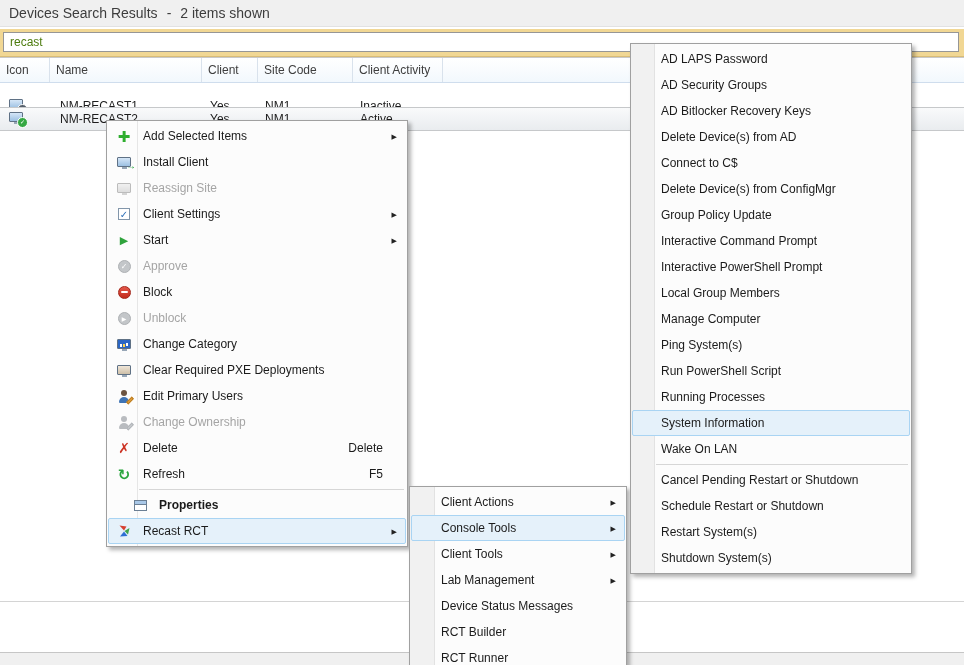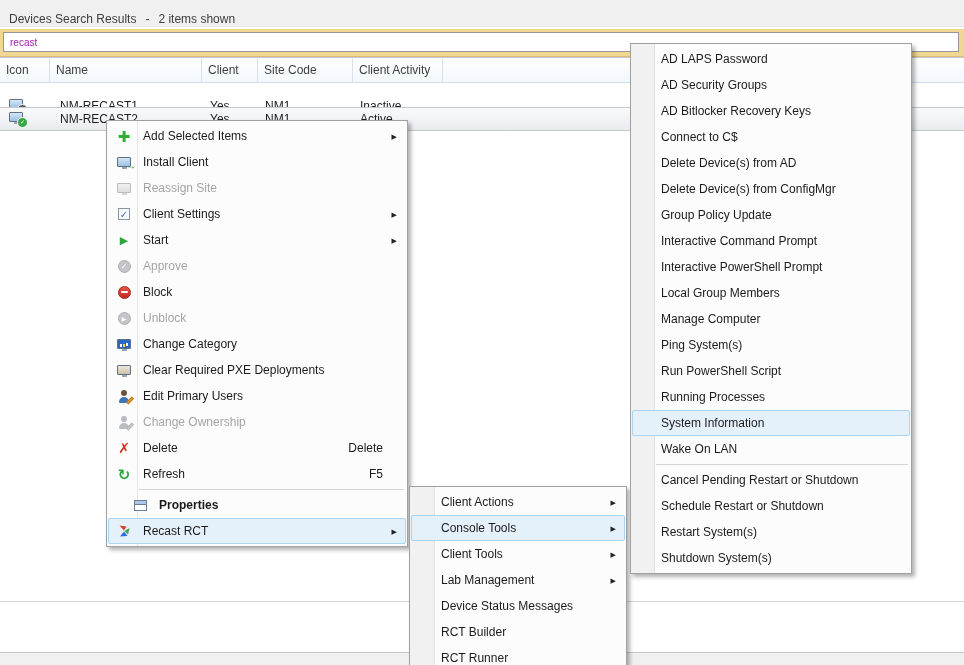--- a/index.html
+++ b/index.html
@@ -2,28 +2,28 @@
 <html><head>
 <meta charset="utf-8">
 <style>
   html,body{margin:0;padding:0;background:#fff;}
   .screen{
     position:relative;width:964px;height:665px;overflow:hidden;background:#fff;
     font-family:"Liberation Sans","DejaVu Sans",sans-serif;font-size:12px;color:#222;
   }
   
   .titlebar{position:absolute;left:0;top:0;width:964px;height:27px;background:#f0f0f0;
-    border-bottom:1px solid #e2e2e2;display:flex;align-items:flex-end;padding-left:9px;box-sizing:border-box;
-    color:#3d3d3d;font-size:12px;}
+    border-bottom:1px solid #e2e2e2;display:flex;align-items:center;padding-left:9px;box-sizing:border-box;
+    color:#3d3d3d;font-size:14px;}
   .titlebar .dash{margin:0 9px;}
   
   .searchband{position:absolute;left:0;top:29px;width:964px;height:28px;background:#f1d794;
     border-bottom:1px solid #d8bc77;box-sizing:border-box;}
   .search-input{position:absolute;left:3px;top:3px;width:956px;height:20px;background:#fff;
-    border:1px solid #969696;box-sizing:border-box;font-family:inherit;font-size:10px;color:#a21caf;
+    border:1px solid #969696;box-sizing:border-box;font-family:inherit;font-size:12px;color:#4d7c0f;
     padding:0 0 0 6px;outline:none;}
   
   .grid-header{position:absolute;left:0;top:57px;width:964px;height:26px;display:flex;
     background:linear-gradient(#ffffff,#f2f8fd);border-top:1px solid #c9c9c9;border-bottom:1px solid #cfdded;box-sizing:border-box;}
   .gh-cell{display:flex;align-items:center;padding-left:6px;border-right:1px solid #d9e2ec;
     color:#3e3e3e;box-sizing:border-box;}
   .col-icon{width:50px;}.col-name{width:152px;}.col-client{width:56px;}
   .col-site{width:95px;}.col-activity{width:90px;}
   .col-rest{flex:1;border-right:none;}
   .grid-row{position:absolute;left:0;width:964px;height:24px;display:flex;align-items:center;color:#1c1c1c;}
@@ -312,28 +312,28 @@
       <div class="menu-item">
         <span class="mi-icon"></span>
         <span class="mi-label">AD Security Groups</span>
       </div>
       <div class="menu-item">
         <span class="mi-icon"></span>
         <span class="mi-label">AD Bitlocker Recovery Keys</span>
       </div>
       <div class="menu-item">
         <span class="mi-icon"></span>
+        <span class="mi-label">Delete Device(s) from AD</span>
+      </div>
+      <div class="menu-item">
+        <span class="mi-icon"></span>
         <span class="mi-label">Connect to C$</span>
       </div>
       <div class="menu-item">
         <span class="mi-icon"></span>
-        <span class="mi-label">Delete Device(s) from AD</span>
-      </div>
-      <div class="menu-item">
-        <span class="mi-icon"></span>
         <span class="mi-label">Delete Device(s) from ConfigMgr</span>
       </div>
       <div class="menu-item">
         <span class="mi-icon"></span>
         <span class="mi-label">Group Policy Update</span>
       </div>
       <div class="menu-item">
         <span class="mi-icon"></span>
         <span class="mi-label">Interactive Command Prompt</span>
       </div>

